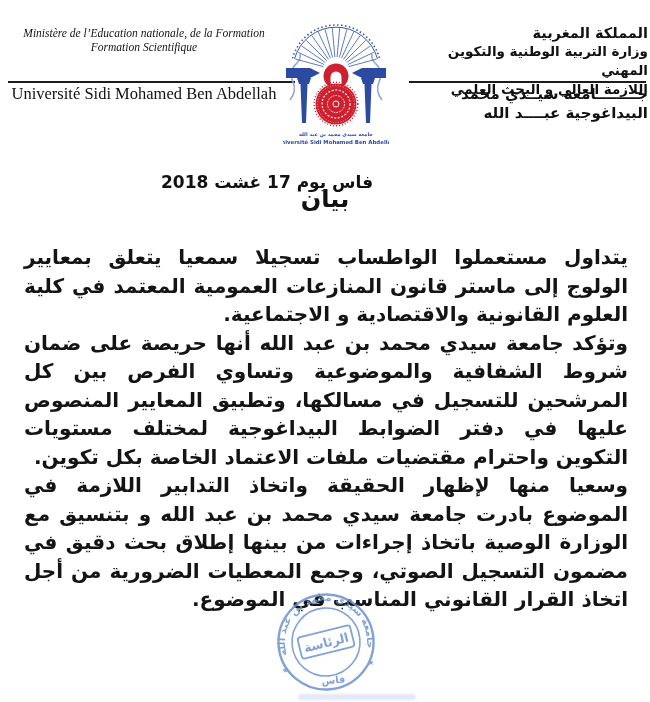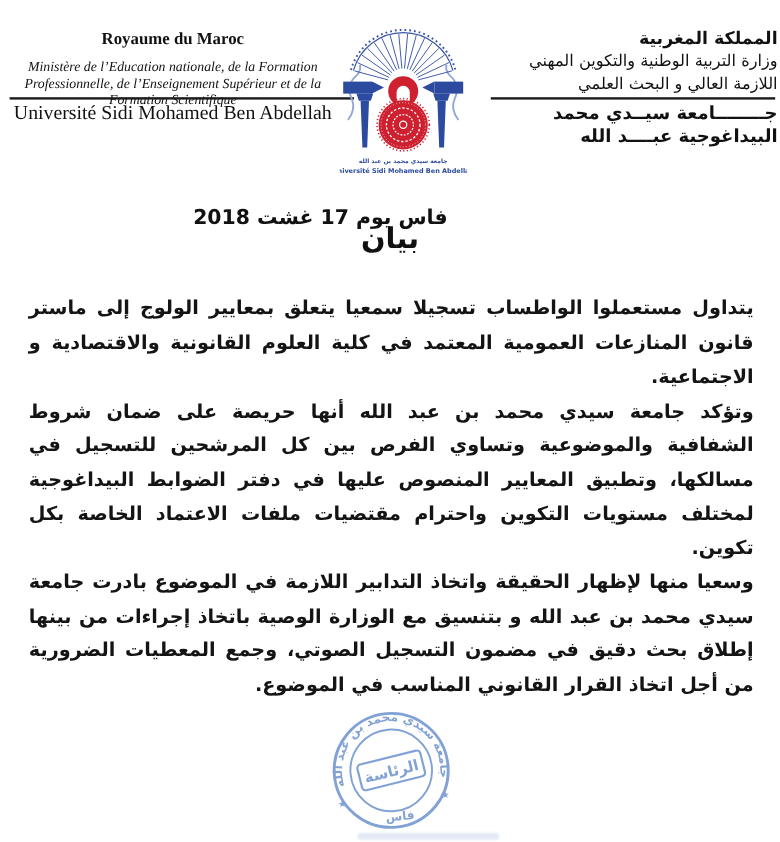--- a/index.html
+++ b/index.html
@@ -10,48 +10,46 @@
             font-family:"Liberation Serif",serif;}
   .hdr-left .kingdom{font-weight:bold;font-size:14px;margin-bottom:7px;}
   .hdr-left .ministry div{font-size:11.5px;line-height:14px;font-style:italic;}
   .rule{position:absolute;height:2px;background:#1c1c1c;top:81px;}
   .rule-left{left:8px;width:287px;}
   .rule-right{left:409px;width:237px;}
   .univ-left{position:absolute;left:8px;top:84px;width:272px;text-align:center;
              font-family:"Liberation Serif",serif;font-size:16.5px;}
   .hdr-right{position:absolute;left:402px;top:24px;width:246px;text-align:right;direction:rtl;}
   .hdr-right .kingdom{font-weight:bold;font-size:14.5px;line-height:18px;}
-  .hdr-right .ministry div{font-size:13.5px;line-height:19px;font-weight:normal;}
+  .hdr-right .ministry div{font-size:13.5px;line-height:19px;font-weight:bold;}
   .univ-right{position:absolute;left:402px;top:85px;width:246px;text-align:right;direction:rtl;
               font-weight:bold;font-size:15px;line-height:19px;}
   .logo{position:absolute;left:283px;top:4px;width:106px;height:142px;}
   
   .date-line{position:absolute;top:172px;left:0;width:534px;text-align:center;direction:rtl;
              font-weight:bold;font-size:17px;}
   .doc-title{position:absolute;top:185px;left:0;width:650px;text-align:center;direction:rtl;
              font-weight:bold;font-size:24px;}
   .body-text{position:absolute;top:243px;right:22px;left:24px;direction:rtl;
-             text-align:justify;font-weight:bold;font-size:16px;line-height:28.5px;color:#141414;}
+             text-align:justify;font-weight:bold;font-size:20px;line-height:28.5px;color:#141414;}
   .body-text p{margin:0;}
   .body-text p.gap{margin-top:12px;}
   
   .stamp{position:absolute;left:250px;top:588px;width:152px;height:114px;opacity:.85;}
   .smudge{position:absolute;left:298px;top:694px;width:118px;height:6px;background:#9db4dc;
           opacity:.28;border-radius:3px;filter:blur(1px);}
 </style>
 </head>
 <body>
 
 <div class="page">
 
   <div class="hdr-left">
-    <div class="kingdom">Royaume du Maroc</div>
     <div class="ministry">
       <div>Ministère de l’Education nationale, de la Formation</div>
-      <div>Professionnelle, de l’Enseignement Supérieur et de la</div>
       <div>Formation Scientifique</div>
     </div>
   </div>
   <div class="rule rule-left"></div>
   <div class="univ-left">Université Sidi Mohamed Ben Abdellah</div>
 
   <div class="hdr-right">
     <div class="kingdom">المملكة المغربية</div>
     <div class="ministry">
       <div>وزارة التربية الوطنية والتكوين المهني</div>

